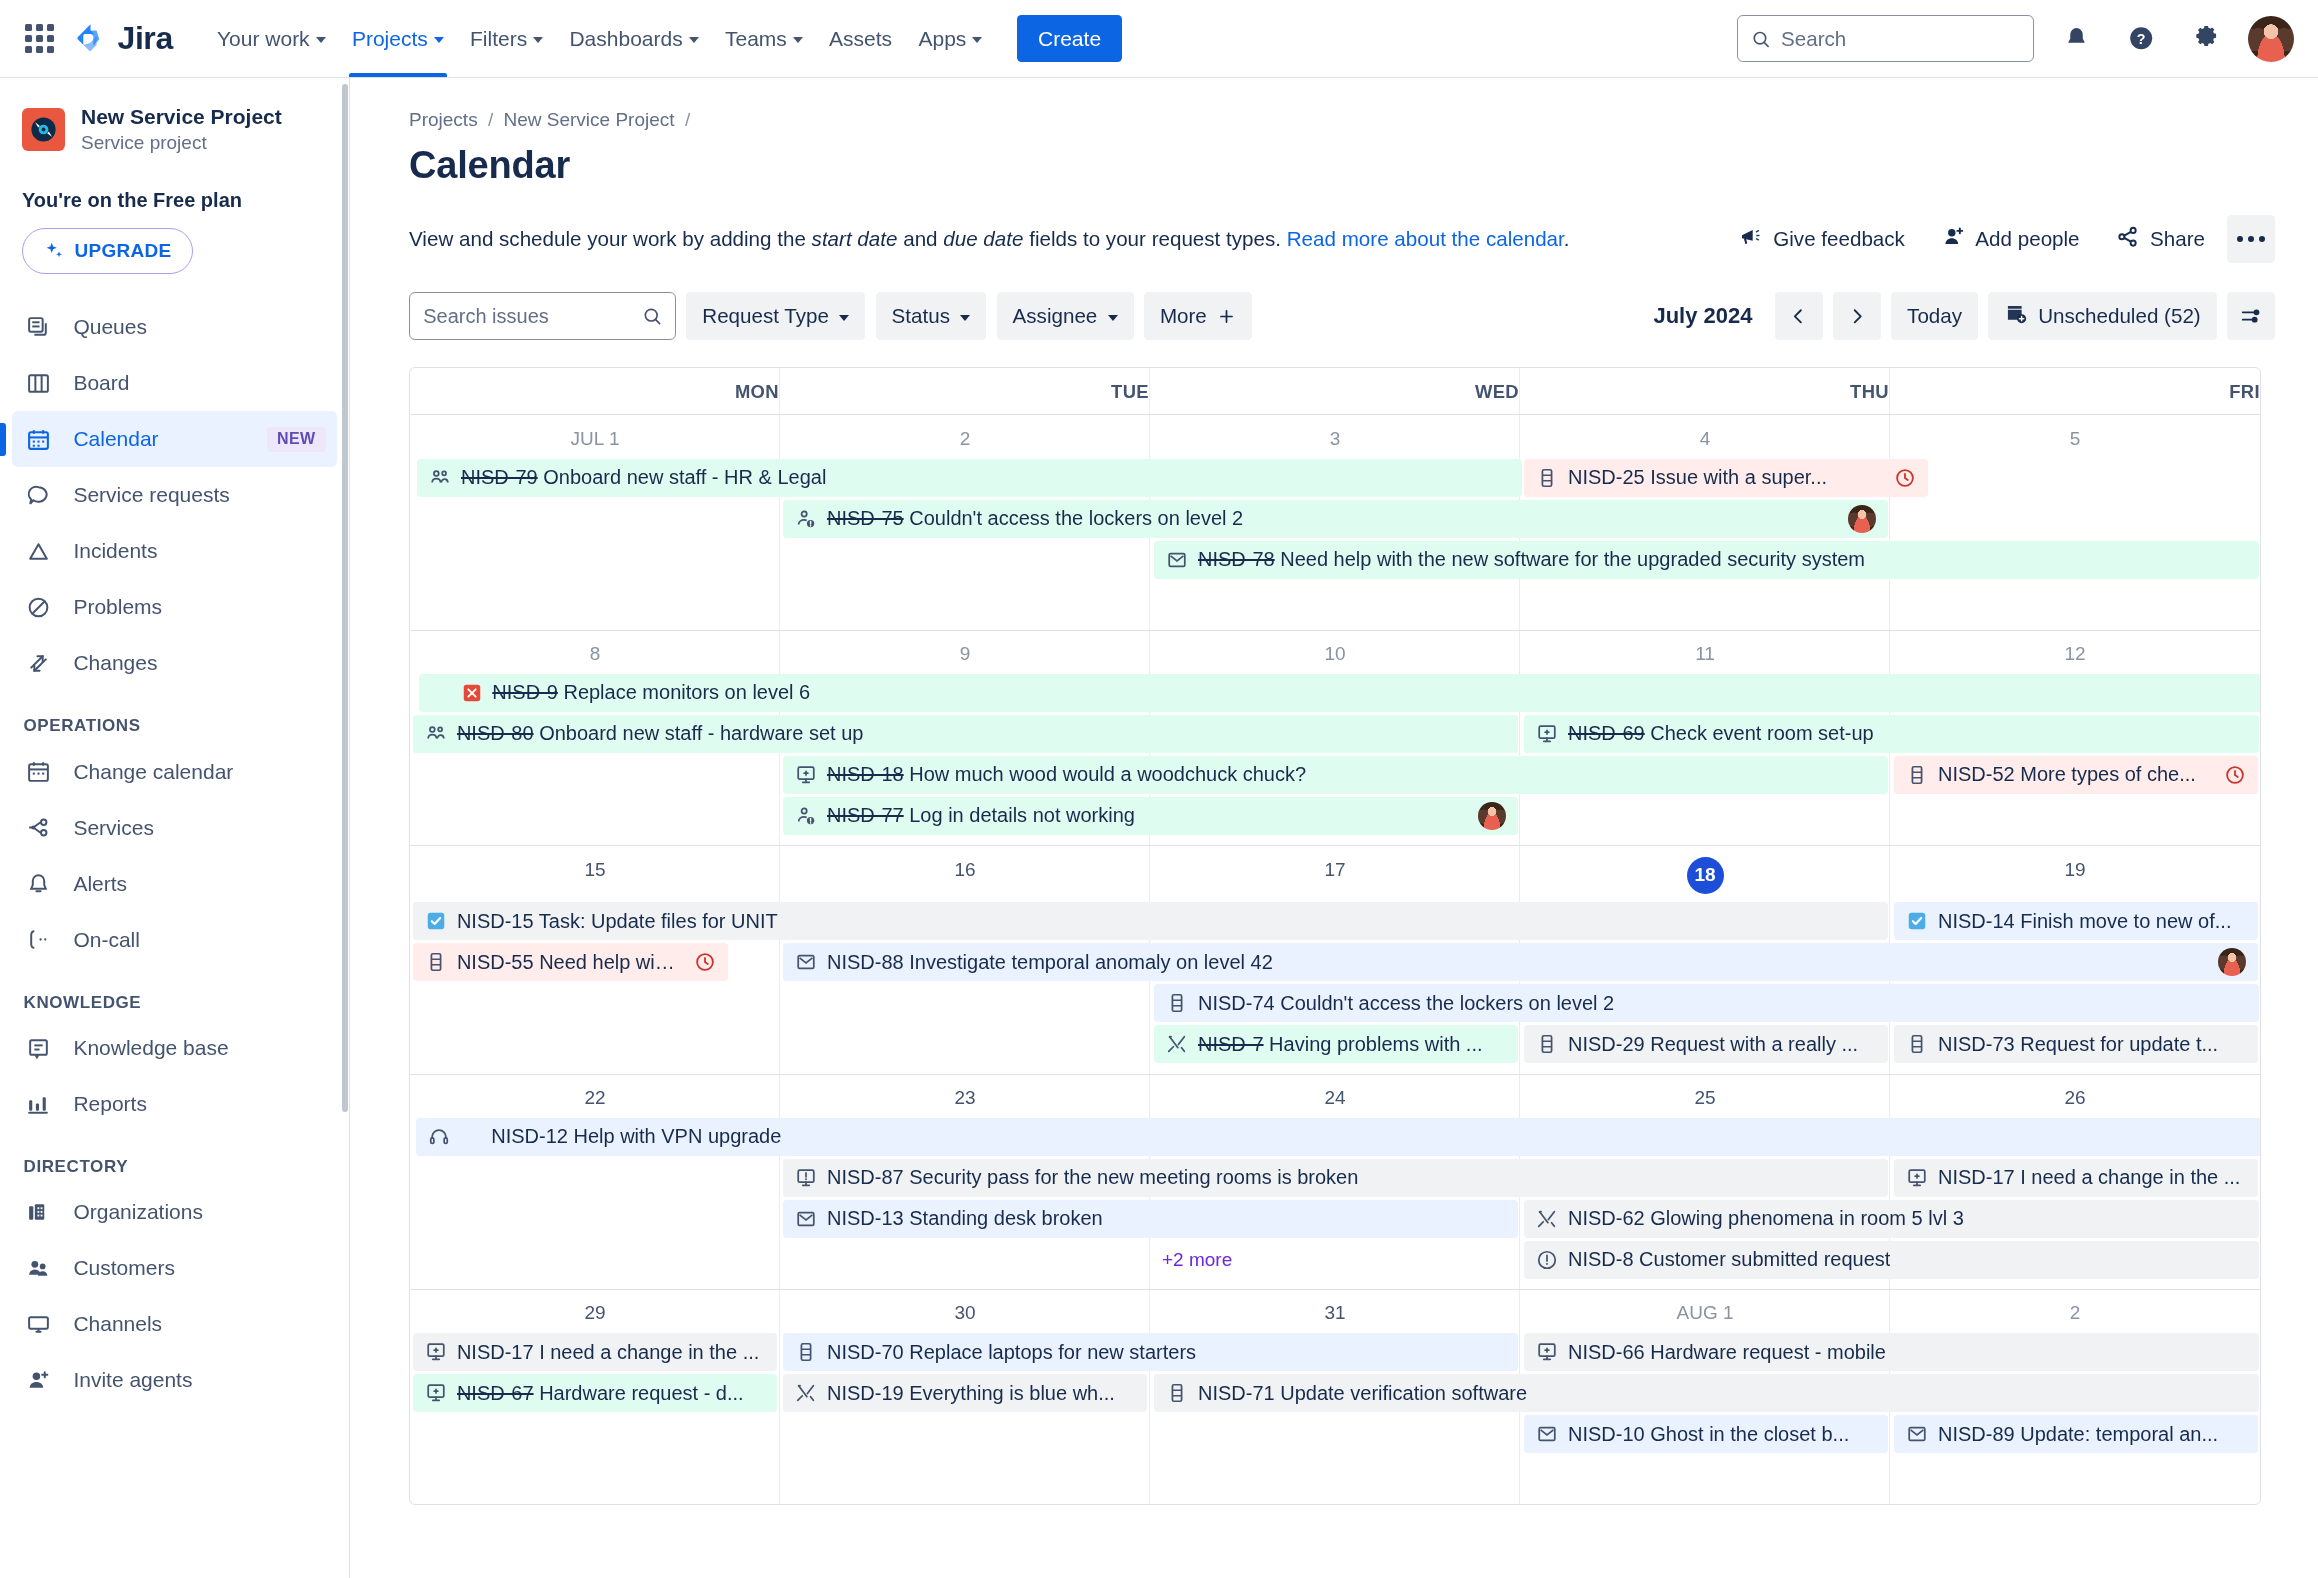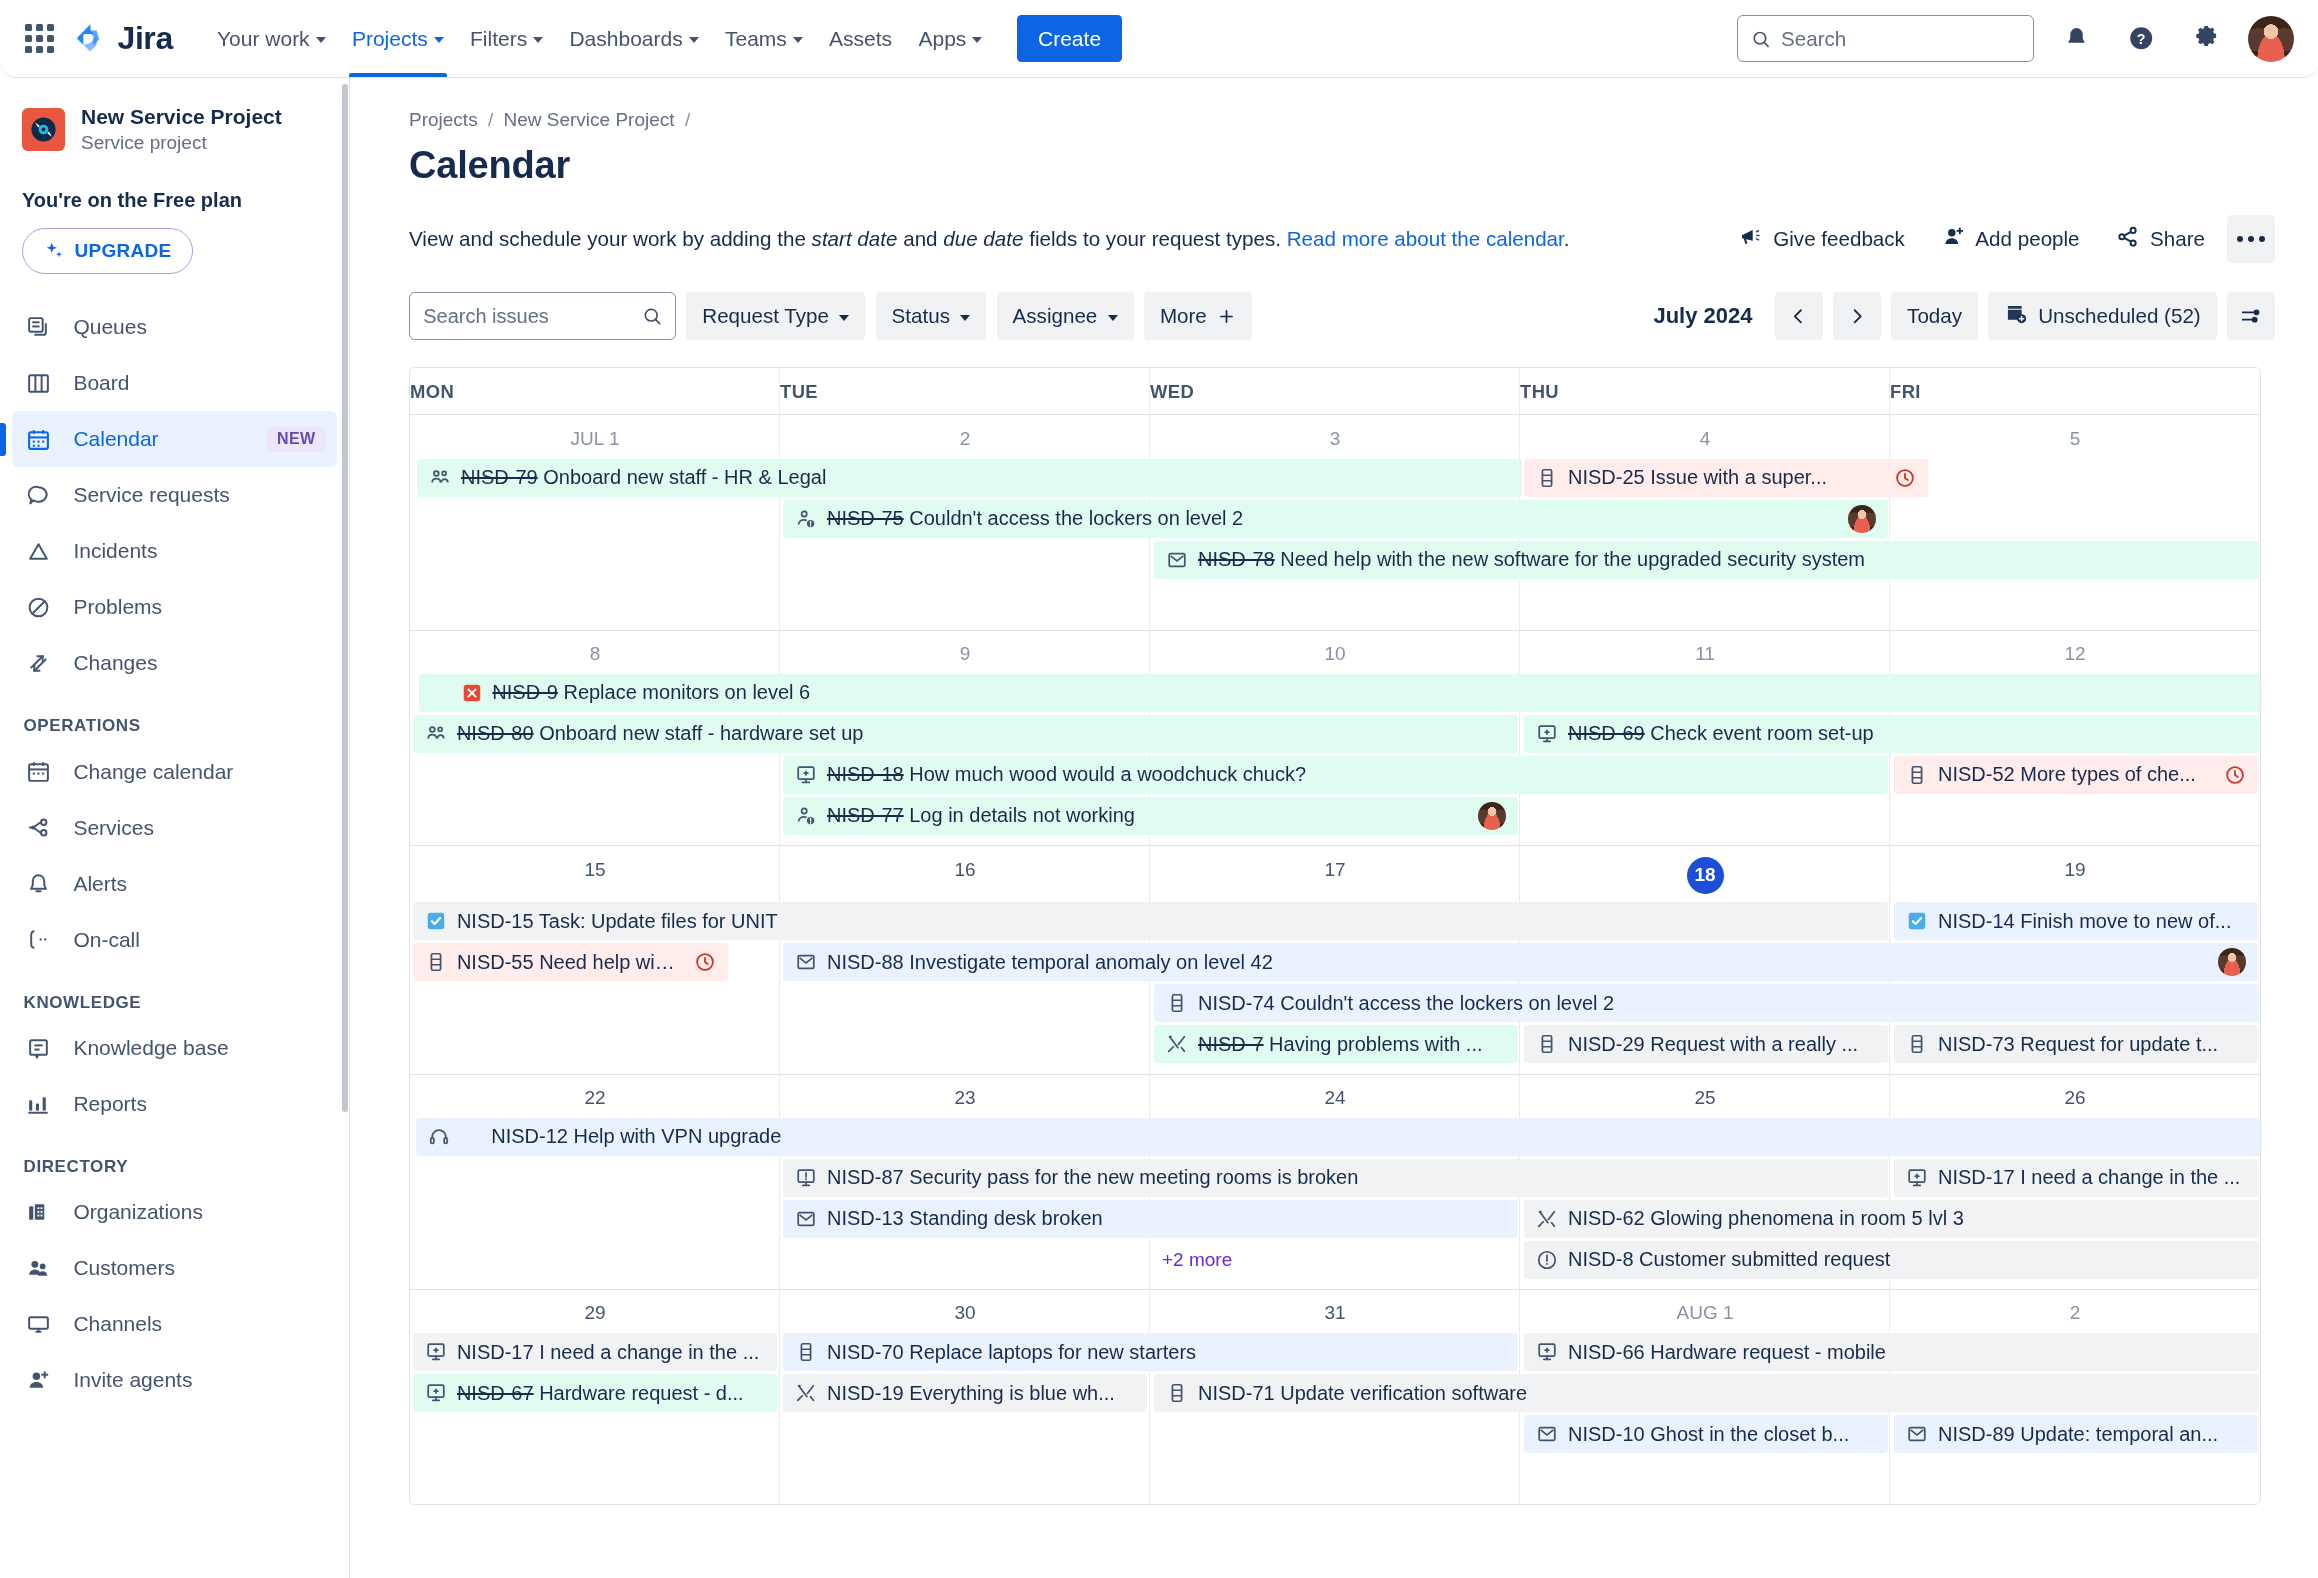--- a/index.html
+++ b/index.html
@@ -13,21 +13,20 @@
   }
 
   
   #topnav{
     height:78px; width:2319px;
     display:flex; align-items:center;
     border-bottom:0.7px solid #DFE1E6;
     background:#fff;
     padding:0 25px 0 19px;
     position:relative;
-    border-radius:17px;
   }
   .appswitch{ width:41px; height:41px; display:flex; align-items:center; justify-content:center; border-radius:4.4px; cursor:pointer;}
   .grid9{ display:grid; grid-template-columns:repeat(3,6.6px); grid-template-rows:repeat(3,6.6px); gap:4.4px;}
   .grid9 i{ display:block; width:6.6px; height:6.6px; background:#44546F; border-radius:1.5px;}
   .jiralogo{ display:flex; align-items:center; gap:10.3px; margin-left:13.2px; cursor:pointer;}
   .jiraword{ font-size:32px; font-weight:600; letter-spacing:-0.4px; color:#172B4D;}
   .navitems{ display:flex; align-items:center; margin-left:31px; height:100%; }
   .navitem{
     display:flex; align-items:center; gap:5.9px;
     padding:0 13.2px; height:100%;
@@ -155,21 +154,21 @@
     display:flex;align-items:center;justify-content:center;cursor:pointer;
   }
 
   
   #calwrap{
     margin-top:26.4px; border:0.7px solid #DFE1E6; border-radius:5.9px;
     width:1852px; overflow:hidden; background:#fff;
   }
   .dowrow{ display:grid; grid-template-columns:repeat(5,1fr); border-bottom:0.7px solid #DFE1E6;}
   .dow{
-    text-align:left; font-size:18.4px; font-weight:700; color:#44546F;
+    text-align:right; font-size:18.4px; font-weight:700; color:#44546F;
     letter-spacing:0.4px; padding:13.2px 0 11.7px; border-right:0.7px solid #EBECF0;
   }
   .dow:last-child{ border-right:none; }
 
   .week{ position:relative; border-bottom:0.7px solid #DFE1E6;}
   .week:last-child{ border-bottom:none; }
   .daycols{ display:grid; grid-template-columns:repeat(5,1fr); position:absolute; inset:0; }
   .daycol{ border-right:0.7px solid #EBECF0; }
   .daycol:last-child{ border-right:none; }
   .datesrow{ display:grid; grid-template-columns:repeat(5,1fr); position:relative; z-index:2;}

